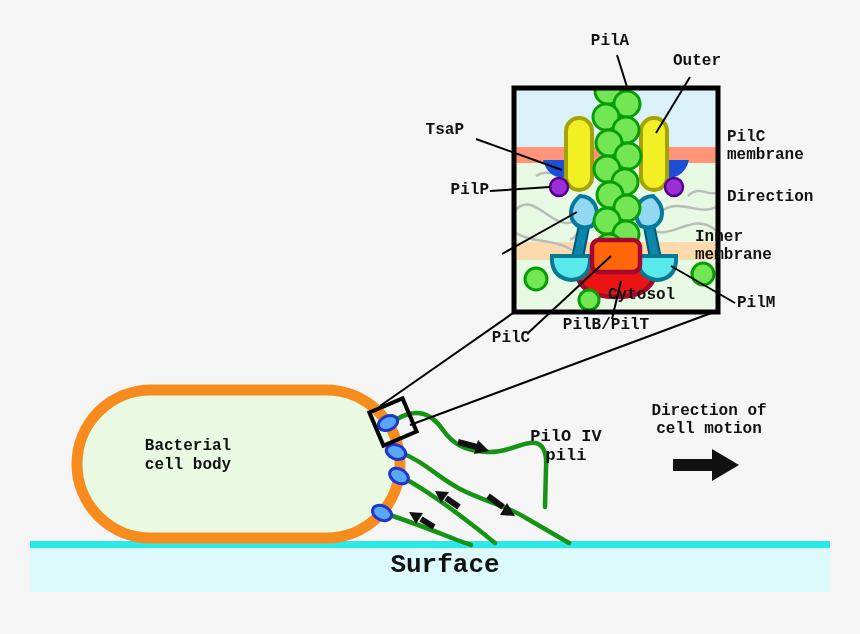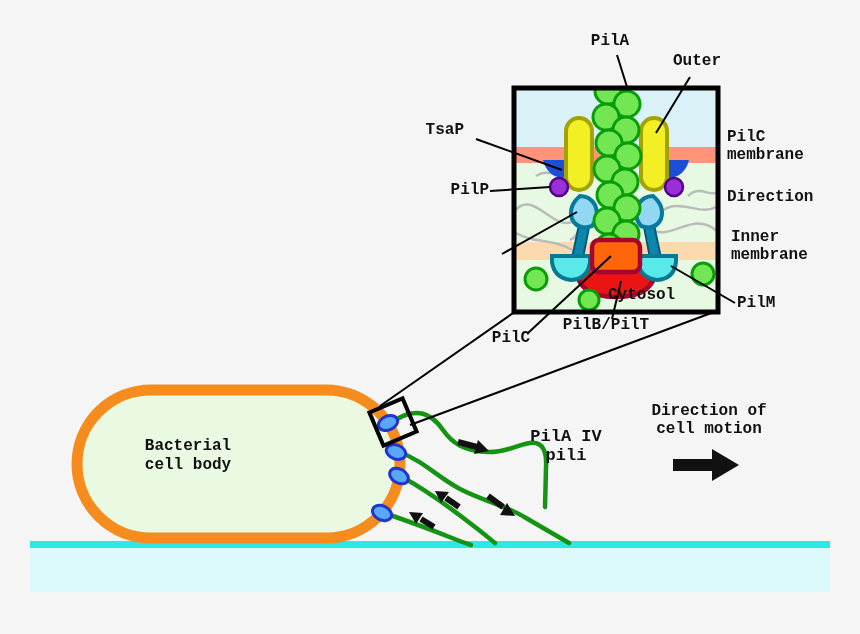--- a/index.html
+++ b/index.html
@@ -178,23 +178,24 @@
   <div class="lbl ta-c fs16" style="left:662px;top:53px;width:70px;">Outer</div>
   <div class="lbl ta-r fs16" style="left:384px;top:122px;width:80px;">TsaP</div>
   <div class="lbl ta-r fs16" style="left:409px;top:182px;width:80px;">PilP</div>
   <div class="lbl ta-c fs16" style="left:481px;top:330px;width:60px;">PilC</div>
   <div class="lbl ta-c fs16" style="left:551px;top:317px;width:110px;">PilB/PilT</div>
   <div class="lbl fs16" style="left:608px;top:287px;width:80px;">Cytosol</div>
   <div class="lbl fs16" style="left:737px;top:295px;width:60px;">PilM</div>
   <div class="lbl fs16" style="left:727px;top:129px;width:115px;">PilC
 membrane</div>
   <div class="lbl fs16" style="left:727px;top:189px;width:115px;">Direction</div>
-  <div class="lbl fs16" style="left:731px;top:229px;width:115px;">Inner
+  <div class="lbl fs16" style="left:695px;top:229px;width:115px;">Inner
 membrane</div>
 
   <div class="lbl ta-c fs22" style="left:78px;top:437px;width:220px;">Bacterial
 cell body</div>
-  <div class="lbl ta-c fs17" style="left:516px;top:427px;width:100px;">PilA IV
+  <div class="lbl ta-c fs17" style="left:516px;top:427px;width:100px;">PilO IV
 pili</div>
   <div class="lbl ta-c fs16" style="left:644px;top:403px;width:130px;">Direction of
 cell motion</div>
+  <div class="lbl ta-c fs26" style="left:375px;top:551px;width:140px;">Surface</div>
 
 </div>
 
 </body></html>

